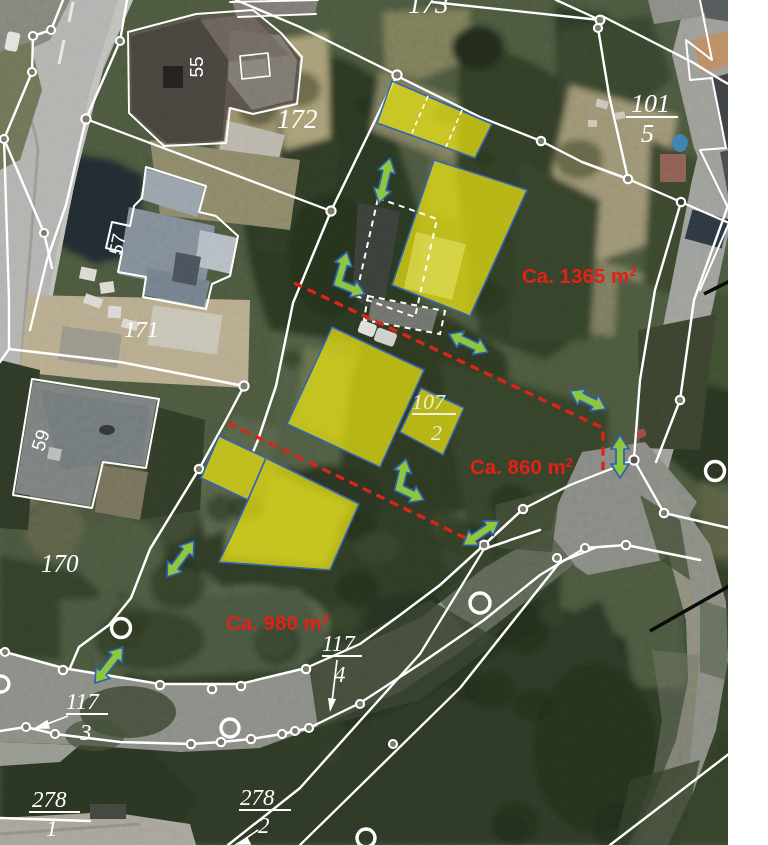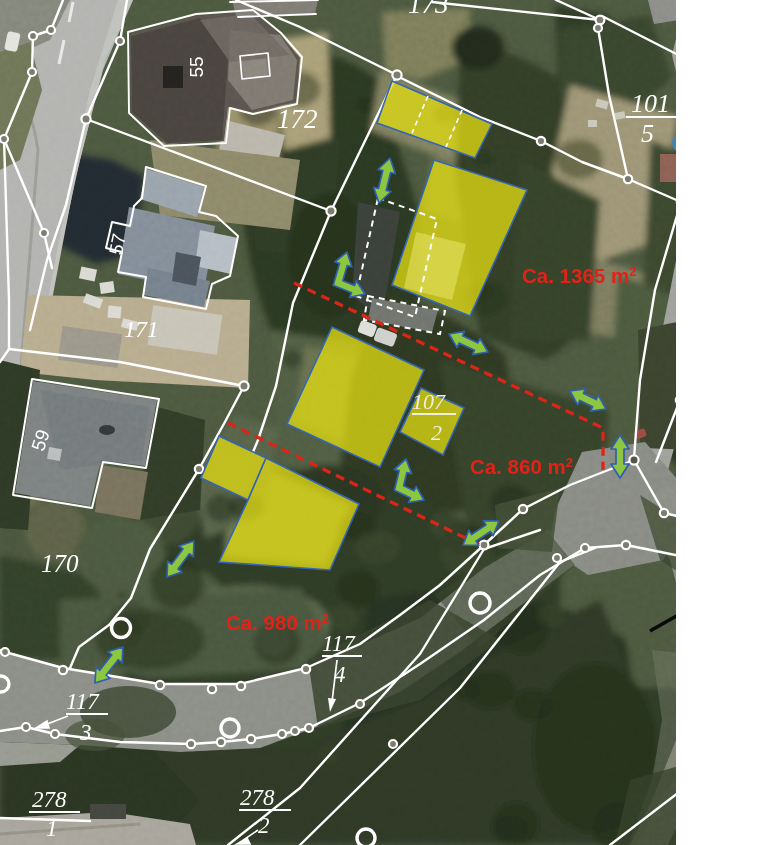--- a/index.html
+++ b/index.html
@@ -1,16 +1,16 @@
 <!DOCTYPE html>
 <html><head>
 <meta charset="utf-8">
 <style>
 html,body{margin:0;padding:0;background:#fff;}
-#wrap{width:676px;height:845px;overflow:hidden;position:relative;font-family:"Liberation Sans",sans-serif;}
+#wrap{width:728px;height:845px;overflow:hidden;position:relative;font-family:"Liberation Sans",sans-serif;}
 </style>
 </head>
 <body>
 <div id="wrap">
 <svg width="768" height="845" viewBox="0 0 768 845" xmlns="http://www.w3.org/2000/svg">
 <defs>
 <filter id="noise" x="0%" y="0%" width="100%" height="100%">
 <feTurbulence type="fractalNoise" baseFrequency="0.18" numOctaves="2" seed="7"></feTurbulence>
 <feColorMatrix type="matrix" values="0 0 0 0 0.5  0 0 0 0 0.55  0 0 0 0 0.45  0 0 0 0.55 0"></feColorMatrix>
 </filter>

